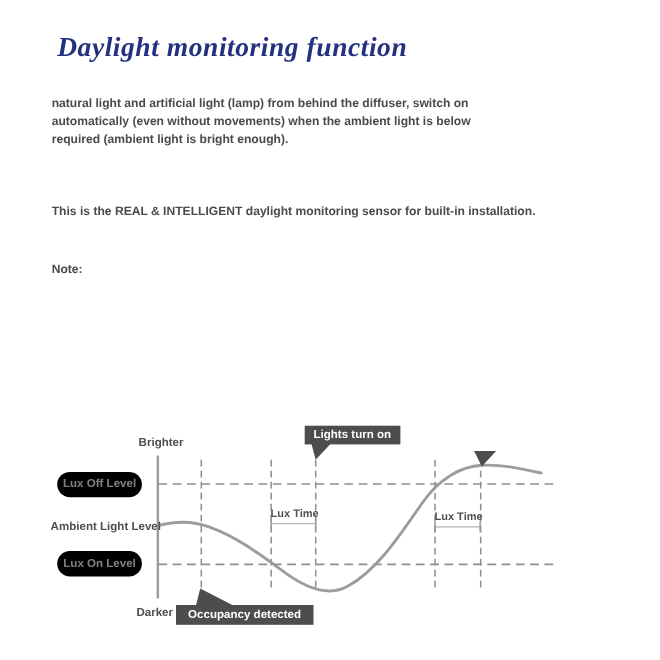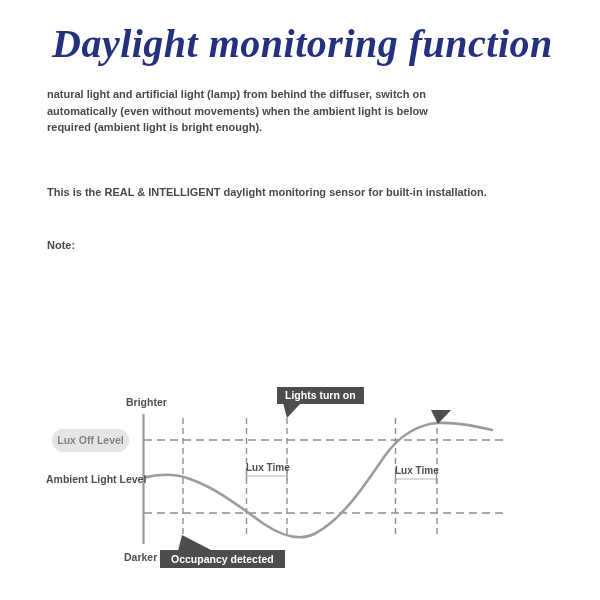--- a/index.html
+++ b/index.html
@@ -3,37 +3,37 @@
 <meta charset="utf-8">
 <style>
   html,body{margin:0;padding:0;background:#fff;}
   .page{
     position:relative;width:600px;height:600px;background:#ffffff;
     font-family:"Liberation Sans",sans-serif;overflow:hidden;
   }
   .title{
     position:absolute;left:52px;top:24px;margin:0;
     font-family:"Liberation Serif",serif;font-style:italic;font-weight:600;
-    font-size:40px;line-height:40px;color:#24317e;letter-spacing:.5px;
+    font-size:25px;line-height:40px;color:#24317e;letter-spacing:.5px;
     white-space:nowrap;
   }
   .bodytext{color:#4a4a4a;font-weight:bold;font-size:11px;}
   .p1{position:absolute;left:47px;top:86px;line-height:16.5px;}
   .p2{position:absolute;left:47px;top:184px;line-height:16.5px;white-space:nowrap;}
   .note-label{position:absolute;left:47px;top:239px;}
   .note-body{position:absolute;left:47px;top:264px;line-height:19px;}
   .p1 div,.note-body div{white-space:nowrap;}
 
   .diagram{position:absolute;left:0;top:377px;width:600px;height:215px;}
   .diagram svg{position:absolute;left:0;top:0;}
   .dlabel{
     position:absolute;font-size:10.5px;font-weight:bold;color:#4f4f4f;white-space:nowrap;
   }
   .pill{
-    position:absolute;width:77px;height:23px;border-radius:12px;background:#e5e5e5;
+    position:absolute;width:77px;height:23px;border-radius:12px;background:#000000;
     color:#828282;font-size:10.5px;font-weight:bold;text-align:center;line-height:23px;
     white-space:nowrap;
   }
   .callout{
     position:absolute;height:17px;line-height:17px;padding:0 8px;background:#4d4d4d;
     color:#ffffff;font-size:10.5px;font-weight:bold;white-space:nowrap;
   }
   .luxtime{
     position:absolute;width:42px;text-align:right;font-size:10px;font-weight:bold;
     color:#4f4f4f;white-space:nowrap;
@@ -85,20 +85,21 @@
       <polygon points="283,26 301,26 287,41" fill="#4d4d4d"></polygon>
       <polygon points="431,33 451,33 438,47" fill="#4d4d4d"></polygon>
       <polygon points="178,174 213,174 182,158" fill="#4d4d4d"></polygon>
     </svg>
 
     <div class="dlabel" style="left:126px;top:19px;">Brighter</div>
     <div class="dlabel" style="left:124px;top:174px;">Darker</div>
 
     <div class="pill" style="left:52px;top:52px;">Lux Off Level</div>
     <div class="dlabel" style="left:46px;top:96px;">Ambient Light Level</div>
+    <div class="pill" style="left:52px;top:124px;">Lux On Level</div>
 
     <div class="callout" style="left:277px;top:10px;">Lights turn on</div>
     <div class="callout" style="left:160px;top:173px;height:18px;line-height:18px;padding:0 11px;">Occupancy detected</div>
 
     <div class="luxtime" style="left:246px;top:85px;">Lux Time</div>
     <div class="luxtime" style="left:395px;top:88px;">Lux Time</div>
   </div>
 
 </div>
 

